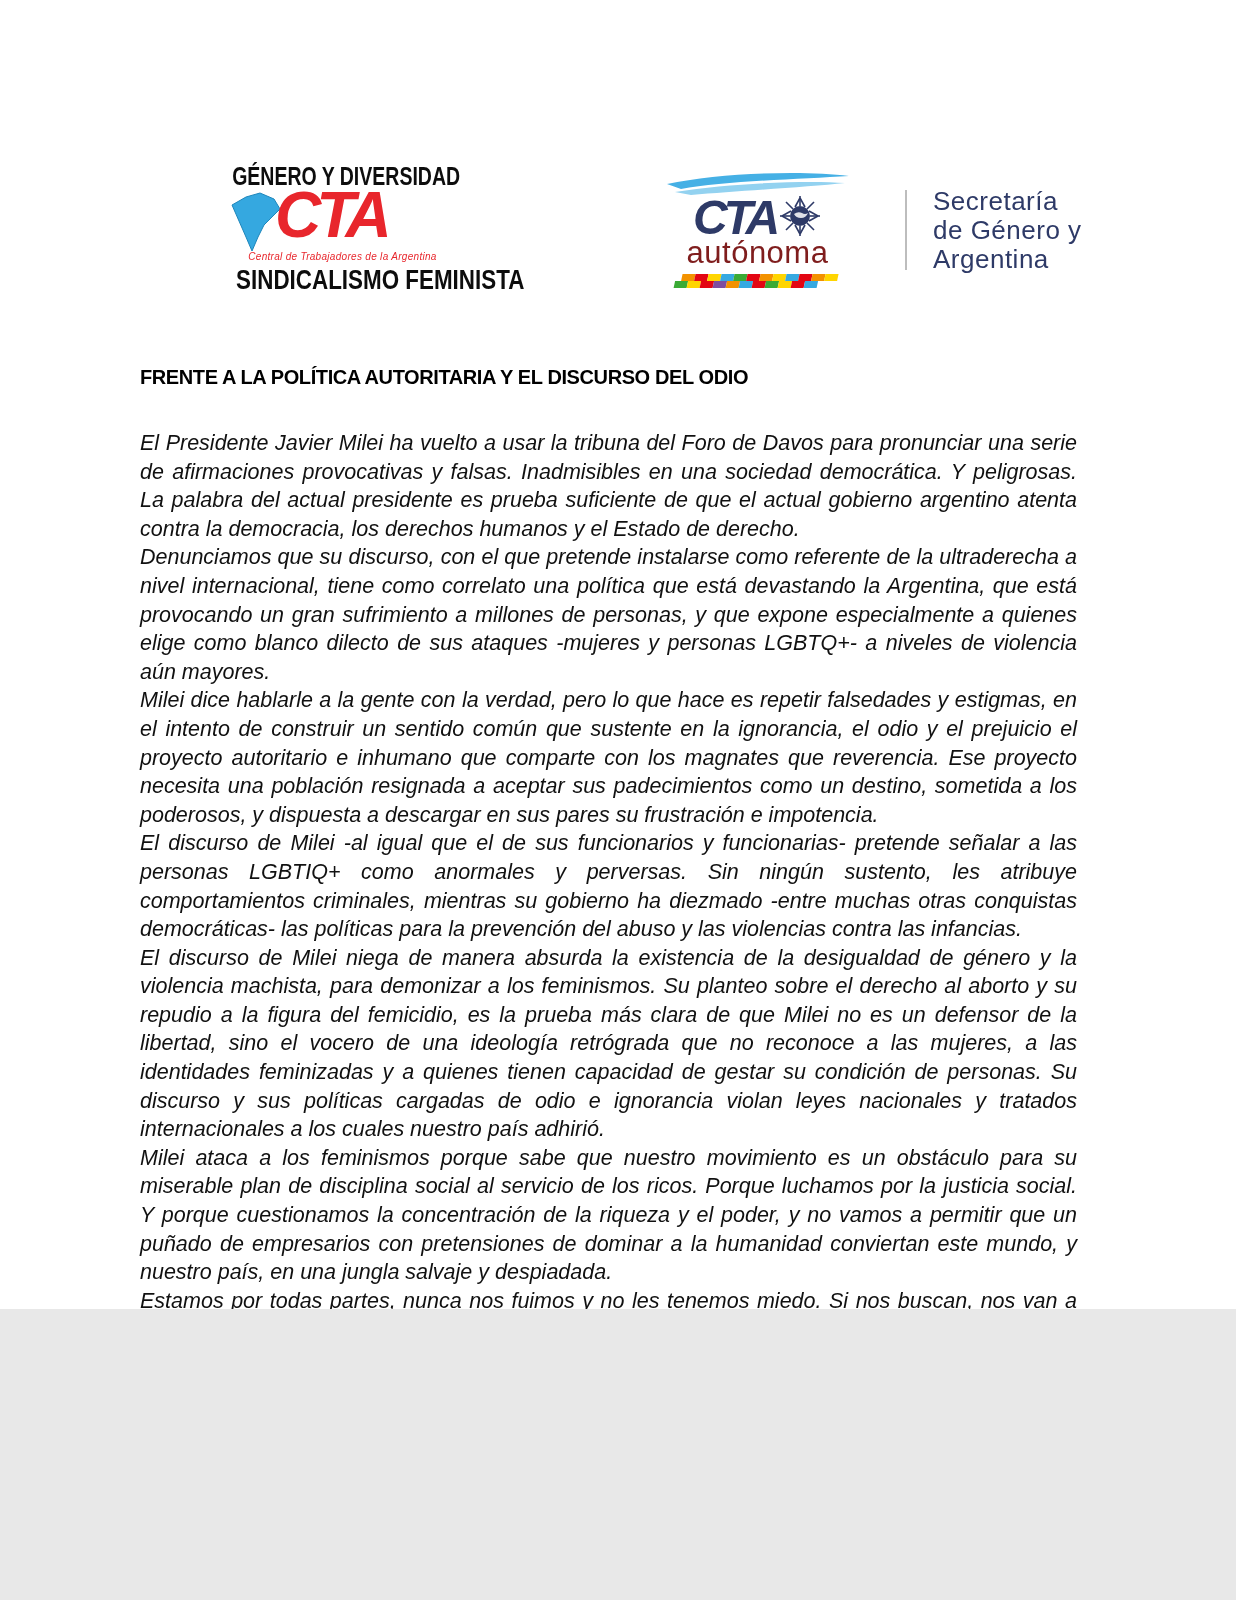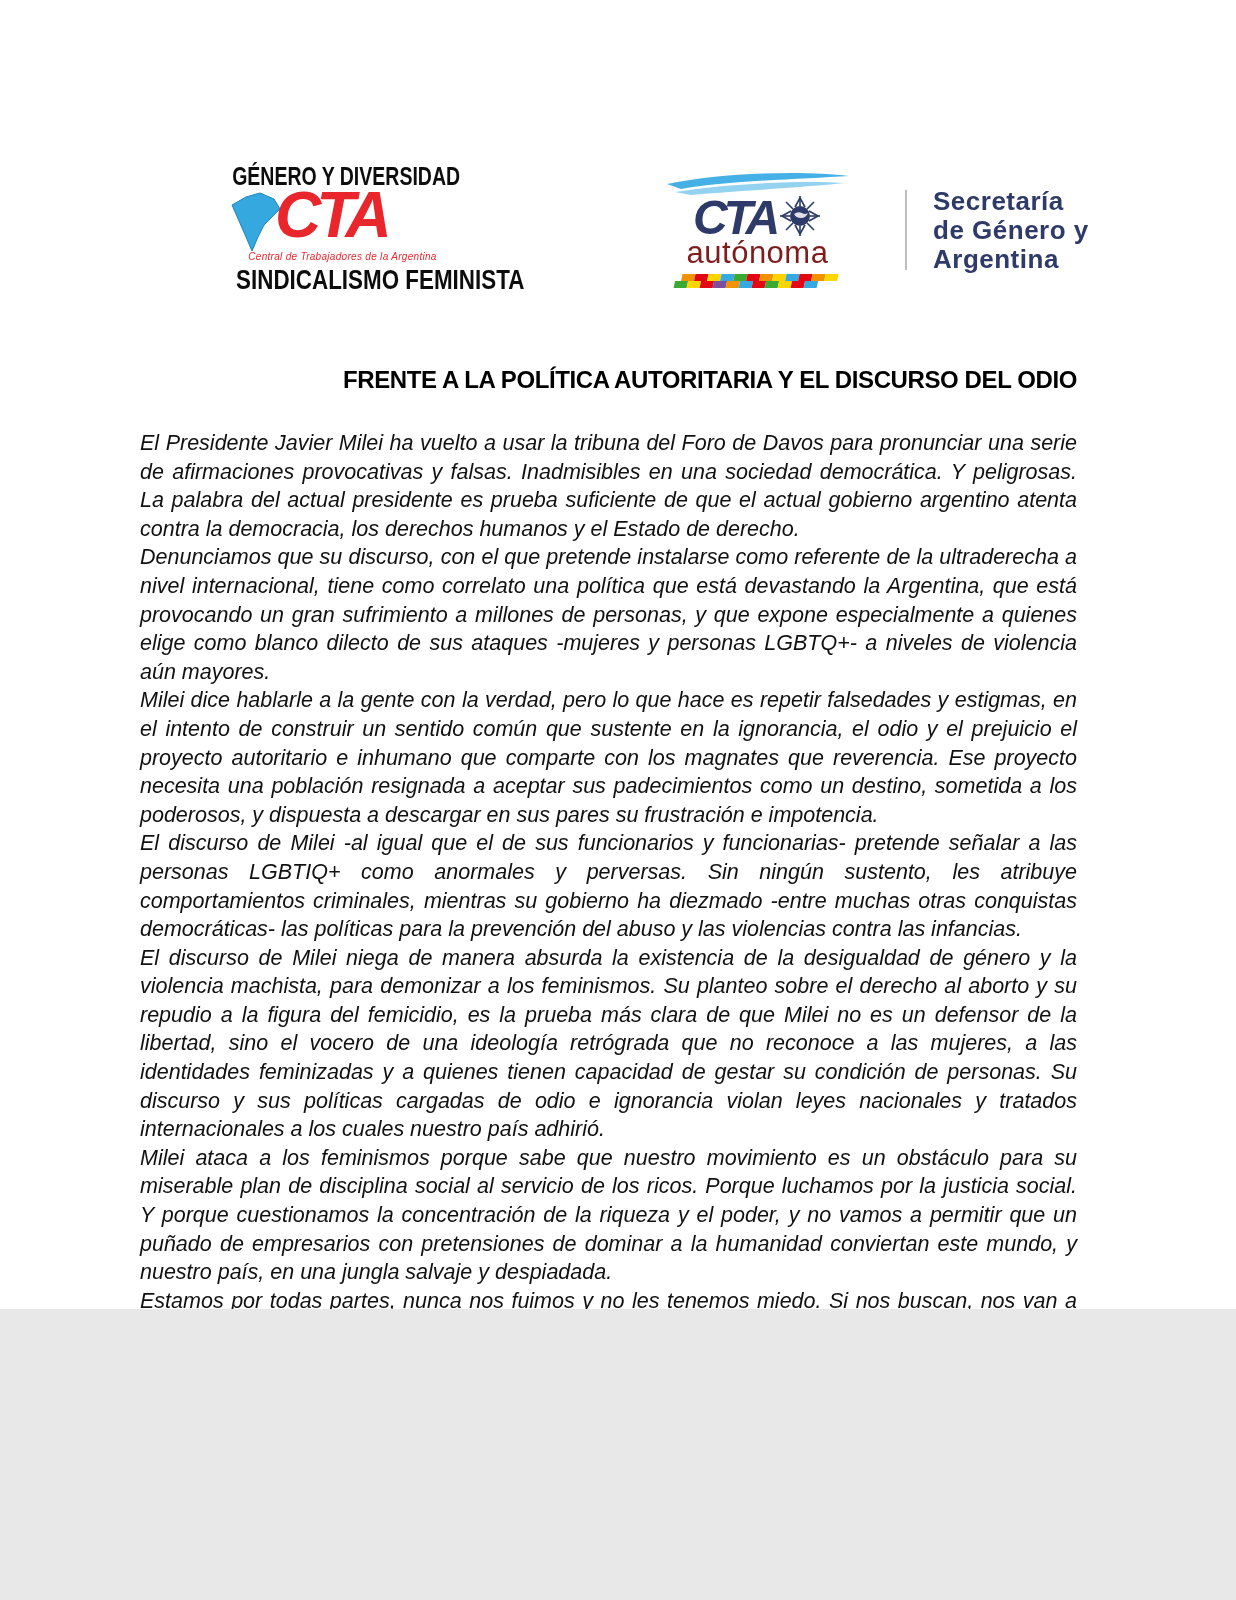--- a/index.html
+++ b/index.html
@@ -64,28 +64,28 @@
     font-weight:normal; font-size:31px; color:#7f1d1d;
     letter-spacing:0.5px; margin-top:-2px; line-height:30px;
   }
   .wiphala-svg { display:block; margin:4px auto 0 auto; }
   .logo-divider {
     width:2px; height:80px; background:#bdbdbd;
     margin:0 26px 0 30px;
   }
   .secretariat {
     color:#2e3a67; font-size:26px; line-height:29px;
-    letter-spacing:0.5px; font-weight:bold;
+    letter-spacing:0.5px; font-weight:normal;
   }
 
   
   .doc-title {
     position:absolute; left:140px; top:366px; width:937px;
-    text-align:right;
-    font-size:24px; font-weight:bold; color:#000;
+    text-align:left;
+    font-size:20px; font-weight:bold; color:#000;
     letter-spacing:-0.4px;
   }
   .doc-body {
     position:absolute; left:140px; top:429px; width:937px;
     font-size:21.5px; line-height:28.6px;
     text-align:justify; color:#111;
   }
   .doc-body p { margin:0;font-style:italic; }
 </style>
 </head>

